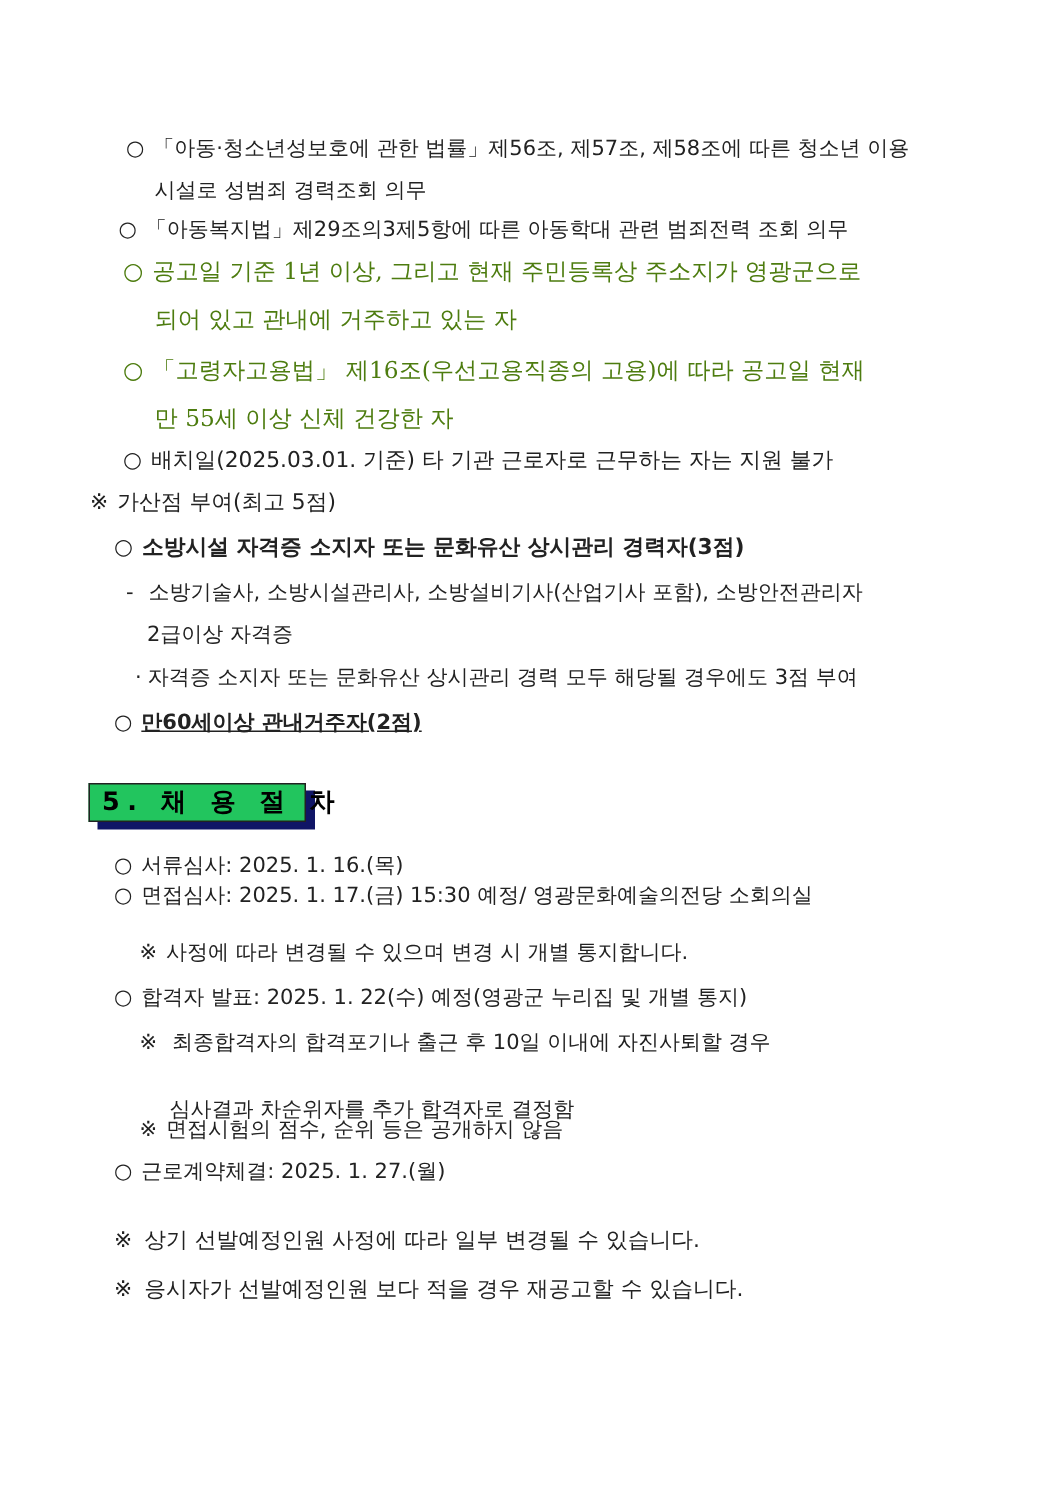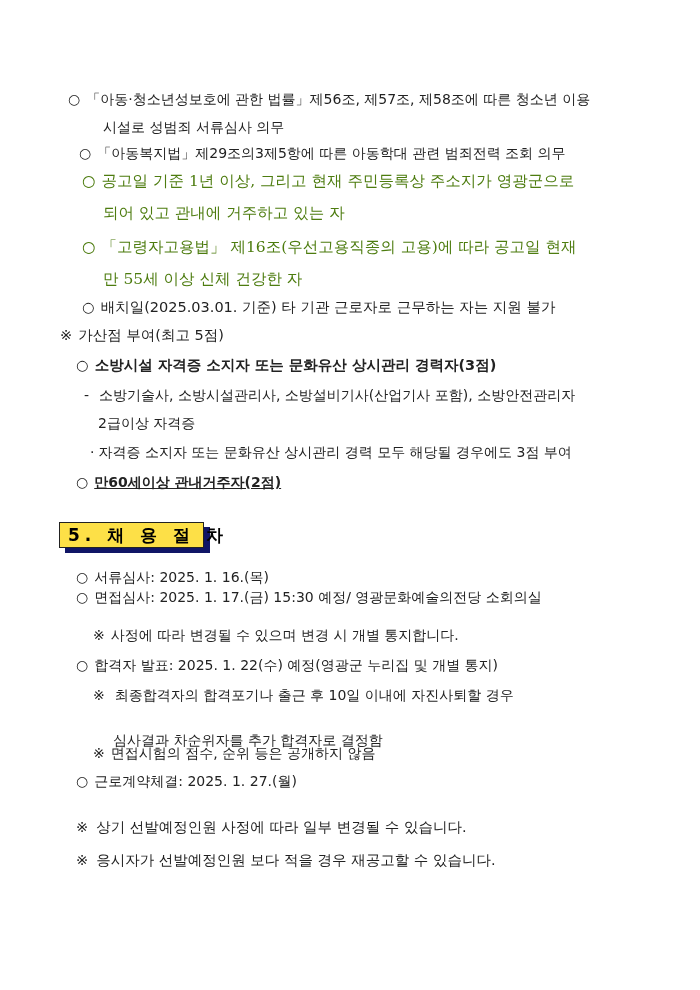--- a/index.html
+++ b/index.html
@@ -14,43 +14,43 @@
       letter-spacing: 0px;
     }
     .serif { font-family: "DejaVu Serif", "Liberation Serif", serif; font-size: 15.5px; color: #4d7c0f; }
     .bold  { font-weight: bold; }
     .bullet { display: inline-block; margin-right: 6px; }
     .section-box {
       position: absolute;
       left: 59px; top: 522px;
       width: 143px; height: 24px;
       border: 1px solid #222222;
-      background: #fde047;
+      background: #22c55e;
       box-shadow: 6px 5px 0 0 #101566;
     }
     .section-title {
       position: absolute;
       left: 8px; top: 1px;
       font-family: "DejaVu Sans", "Liberation Sans", sans-serif;
       font-weight: bold;
       font-size: 17px;
       line-height: 22px;
       letter-spacing: 5px;
       color: #000000;
       white-space: nowrap;
     }
   </style>
 </head>
 <body>
 
-<div class="line" style="left:68px; top:89px; width:556px;">
+<div class="line" style="left:84px; top:89px; width:556px;">
   <span class="bullet">○</span><span>「아동·청소년성보호에 관한 법률」제56조, 제57조, 제58조에 따른 청소년 이용</span>
 </div>
 <div class="line" style="left:103px; top:117px;">
-  <span>시설로 성범죄 서류심사 의무</span>
+  <span>시설로 성범죄 경력조회 의무</span>
 </div>
 <div class="line" style="left:79px; top:143px;">
   <span class="bullet">○</span><span>「아동복지법」제29조의3제5항에 따른 아동학대 관련 범죄전력 조회 의무</span>
 </div>
 
 <div class="line serif" style="left:82px; top:171px;">
   <span class="bullet">○</span><span>공고일 기준 1년 이상, 그리고 현재 주민등록상 주소지가 영광군으로</span>
 </div>
 <div class="line serif" style="left:103px; top:203px;">
   <span>되어 있고 관내에 거주하고 있는 자</span>

